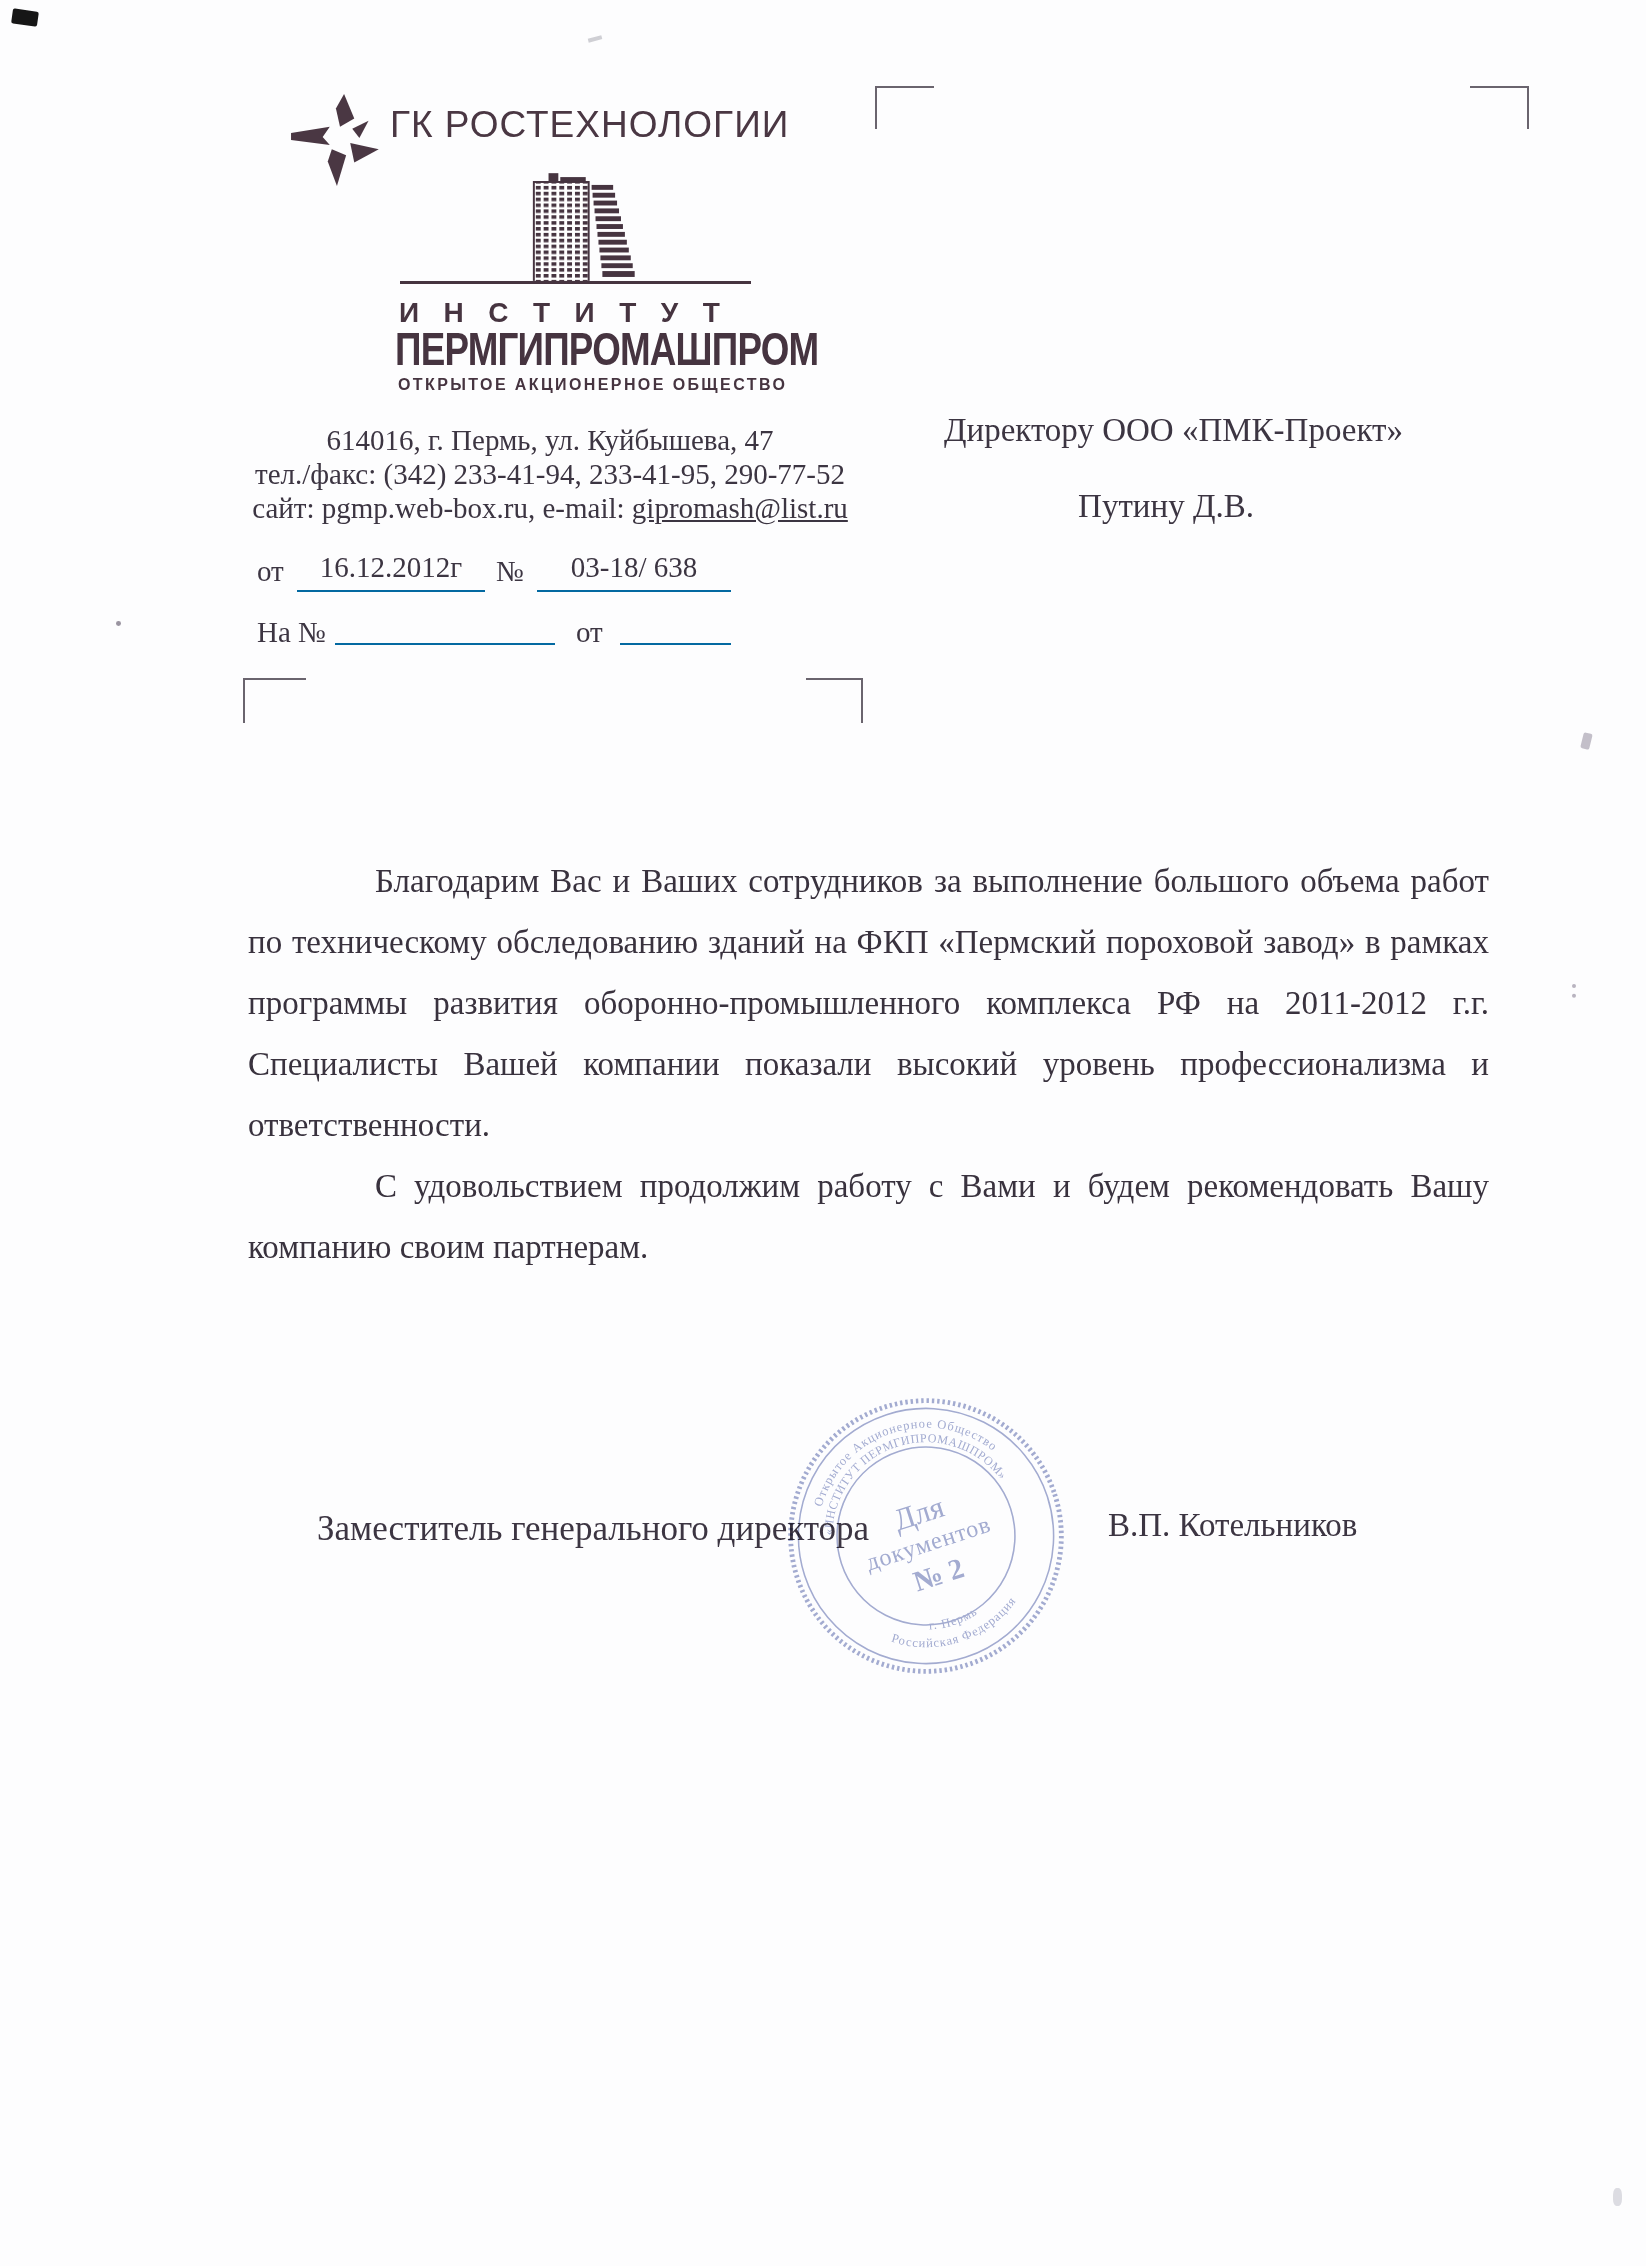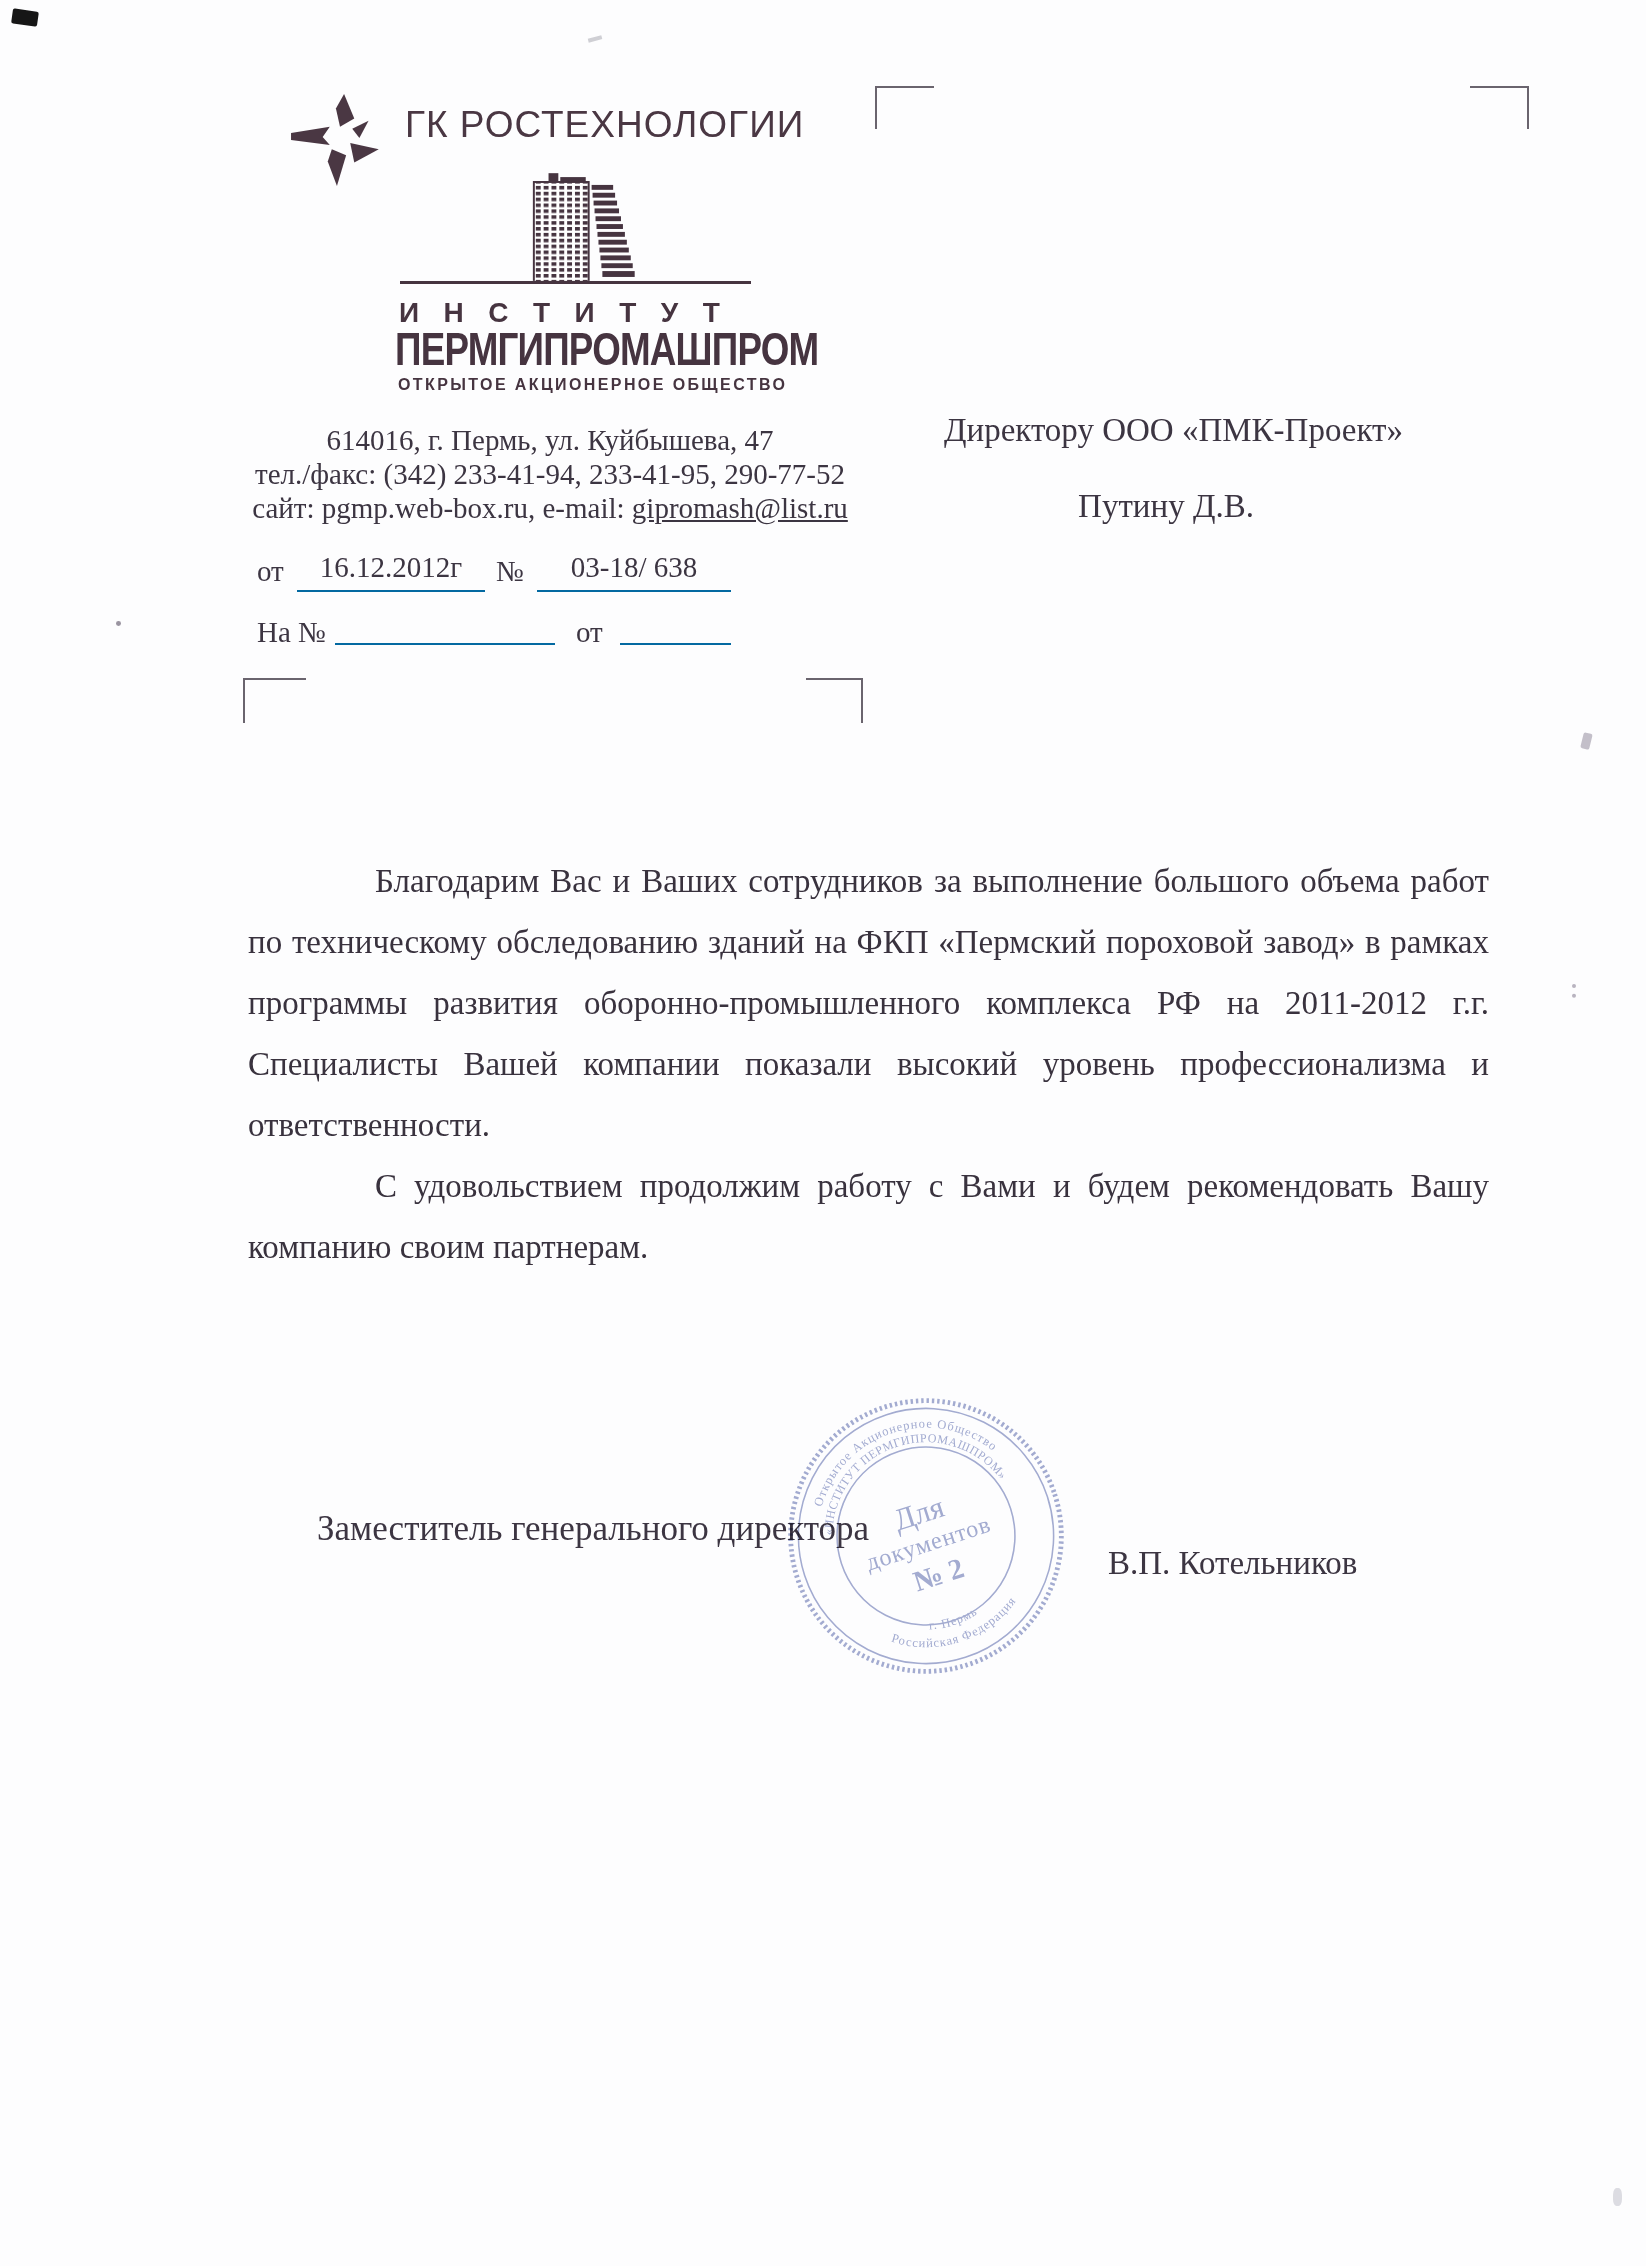--- a/index.html
+++ b/index.html
@@ -5,21 +5,21 @@
   html,body{margin:0;padding:0;background:#e8e8ea;}
   .page{
     position:relative;width:1647px;height:2266px;background:#fdfdfe;
     overflow:hidden;font-family:"Liberation Serif","DejaVu Serif",serif;color:#3c3542;
   }
   .abs{position:absolute;}
   
   .brand-row{left:289px;top:86px;width:510px;height:103px;}
   .star-icon{position:absolute;left:0;top:2px;width:102px;height:102px;}
   .brand-name{
-    position:absolute;left:116px;top:17.6px;font-family:"Liberation Sans","DejaVu Sans",sans-serif;
+    position:absolute;left:101px;top:17.6px;font-family:"Liberation Sans","DejaVu Sans",sans-serif;
     font-size:37px;letter-spacing:1px;color:#4a3743;white-space:nowrap;
   }
   .building{left:527px;top:173px;width:186px;height:110px;}
   .groundline{left:400px;top:281px;width:351px;height:2.9px;background:#463440;}
   .inst-word{
     left:399px;top:297px;width:357px;font-family:"Liberation Sans","DejaVu Sans",sans-serif;
     font-weight:bold;font-size:28px;letter-spacing:5.9px;word-spacing:4.9px;color:#463440;white-space:nowrap;
   }
   .inst-name{
     left:395px;top:322px;font-family:"Liberation Sans","DejaVu Sans",sans-serif;font-weight:bold;
@@ -38,21 +38,21 @@
   .crn{width:57px;height:41px;}
   .crn.tl{border-top:2.9px solid #6a646e;border-left:2.9px solid #6a646e;}
   .crn.tr{border-top:2.9px solid #6a646e;border-right:2.9px solid #6a646e;}
   
   .body-text{left:248px;top:851px;width:1241px;font-size:33px;color:#39323e;}
   .bline{height:61px;line-height:61px;text-align:justify;white-space:nowrap;overflow:visible;}
   .bline.just{text-align-last:justify;white-space:normal;}
   .bline.indent{padding-left:127px;}
   
   .sig-title{left:317px;top:1509px;font-size:35px;}
-  .sig-name{left:1108px;top:1545px;font-size:33px;}
+  .sig-name{left:1108px;top:1507px;font-size:33px;}
   
   .stamp{left:781px;top:1391px;width:290px;height:290px;opacity:.8;mix-blend-mode:multiply;z-index:5;}
   
   .art{background:#161616;}
   .speck{border-radius:50%;background:#9a94a0;}
 </style>
 </head>
 <body>
 
 <div class="page">

